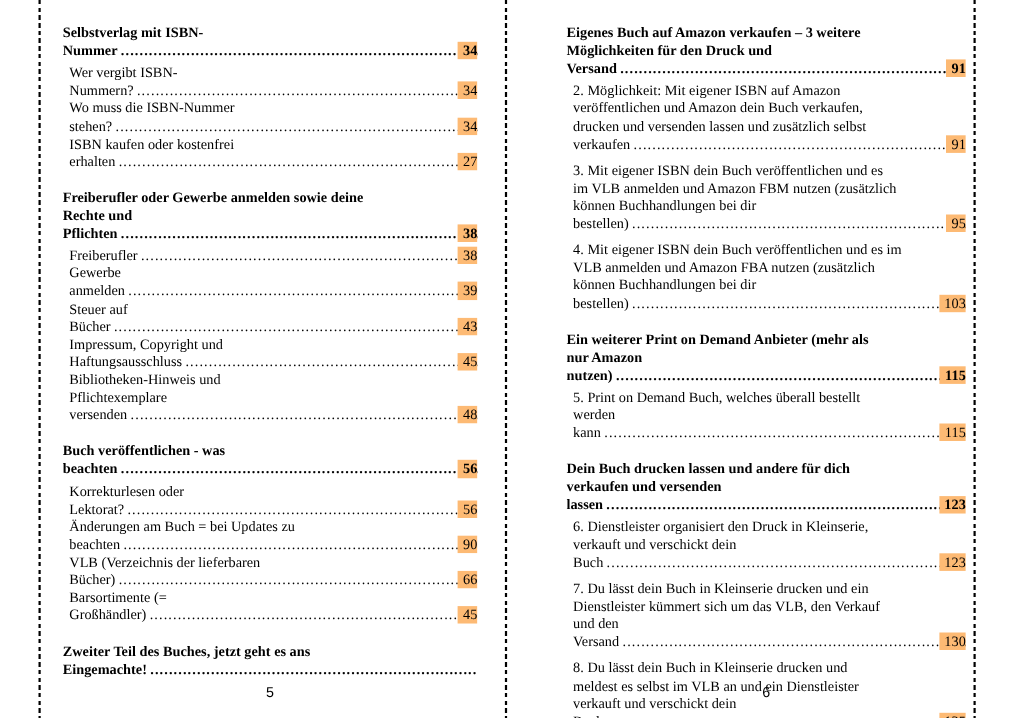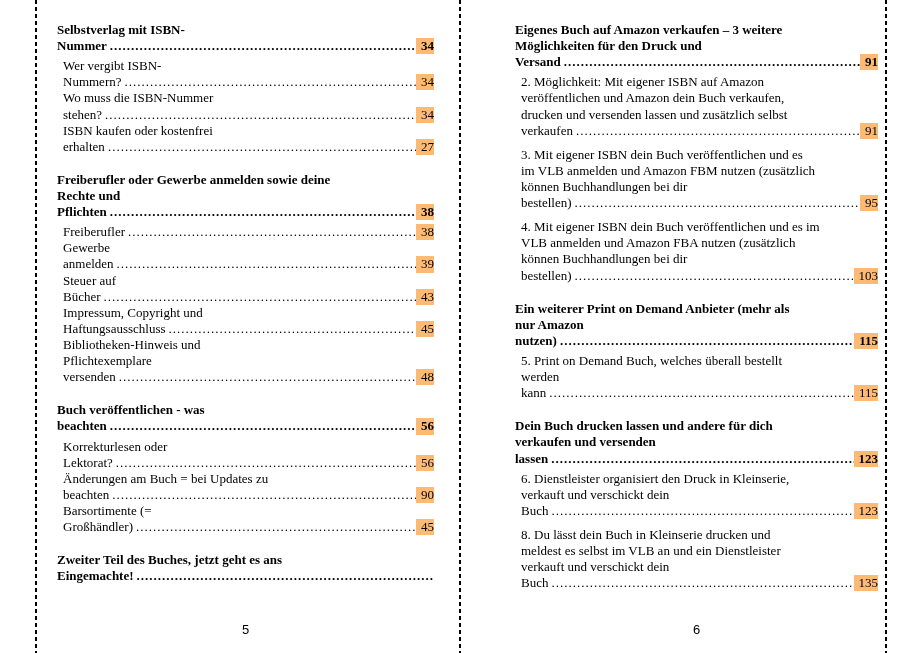--- a/index.html
+++ b/index.html
@@ -98,20 +98,23 @@
     <div class="entry heading">
       <span class="label">Buch veröffentlichen - was beachten</span><span class="pageref">56</span>
     </div>
     <div class="entry item">
       <span class="label">Korrekturlesen oder Lektorat?</span><span class="pageref">56</span>
     </div>
     <div class="entry item">
       <span class="label">Änderungen am Buch = bei Updates zu beachten</span><span class="pageref">90</span>
     </div>
     <div class="entry item">
+      <span class="label">VLB (Verzeichnis der lieferbaren Bücher)</span><span class="pageref">66</span>
+    </div>
+    <div class="entry item">
       <span class="label">Barsortimente (= Großhändler)</span><span class="pageref">45</span>
     </div>
   </div>
 
   <div class="section gap-before">
     <div class="entry heading">
       <span class="label">Zweiter Teil des Buches, jetzt geht es ans
 Eingemachte!</span>
     </div>
   </div>
@@ -157,20 +160,25 @@
   <div class="section">
     <div class="entry heading">
       <span class="label">Dein Buch drucken lassen und andere für dich
 verkaufen und versenden lassen</span><span class="pageref">123</span>
     </div>
     <div class="entry item">
       <span class="label">6. Dienstleister organisiert den Druck in Kleinserie,
 verkauft und verschickt dein Buch</span><span class="pageref">123</span>
     </div>
     <div class="entry item">
+      <span class="label">7. Du lässt dein Buch in Kleinserie drucken und ein
+Dienstleister kümmert sich um das VLB, den Verkauf
+und den Versand</span><span class="pageref">130</span>
+    </div>
+    <div class="entry item">
       <span class="label">8. Du lässt dein Buch in Kleinserie drucken und
 meldest es selbst im VLB an und ein Dienstleister
 verkauft und verschickt dein Buch</span><span class="pageref">135</span>
     </div>
   </div>
 
 </div>
 
 <div class="folio folio-left">5</div>
 <div class="folio folio-right">6</div>

